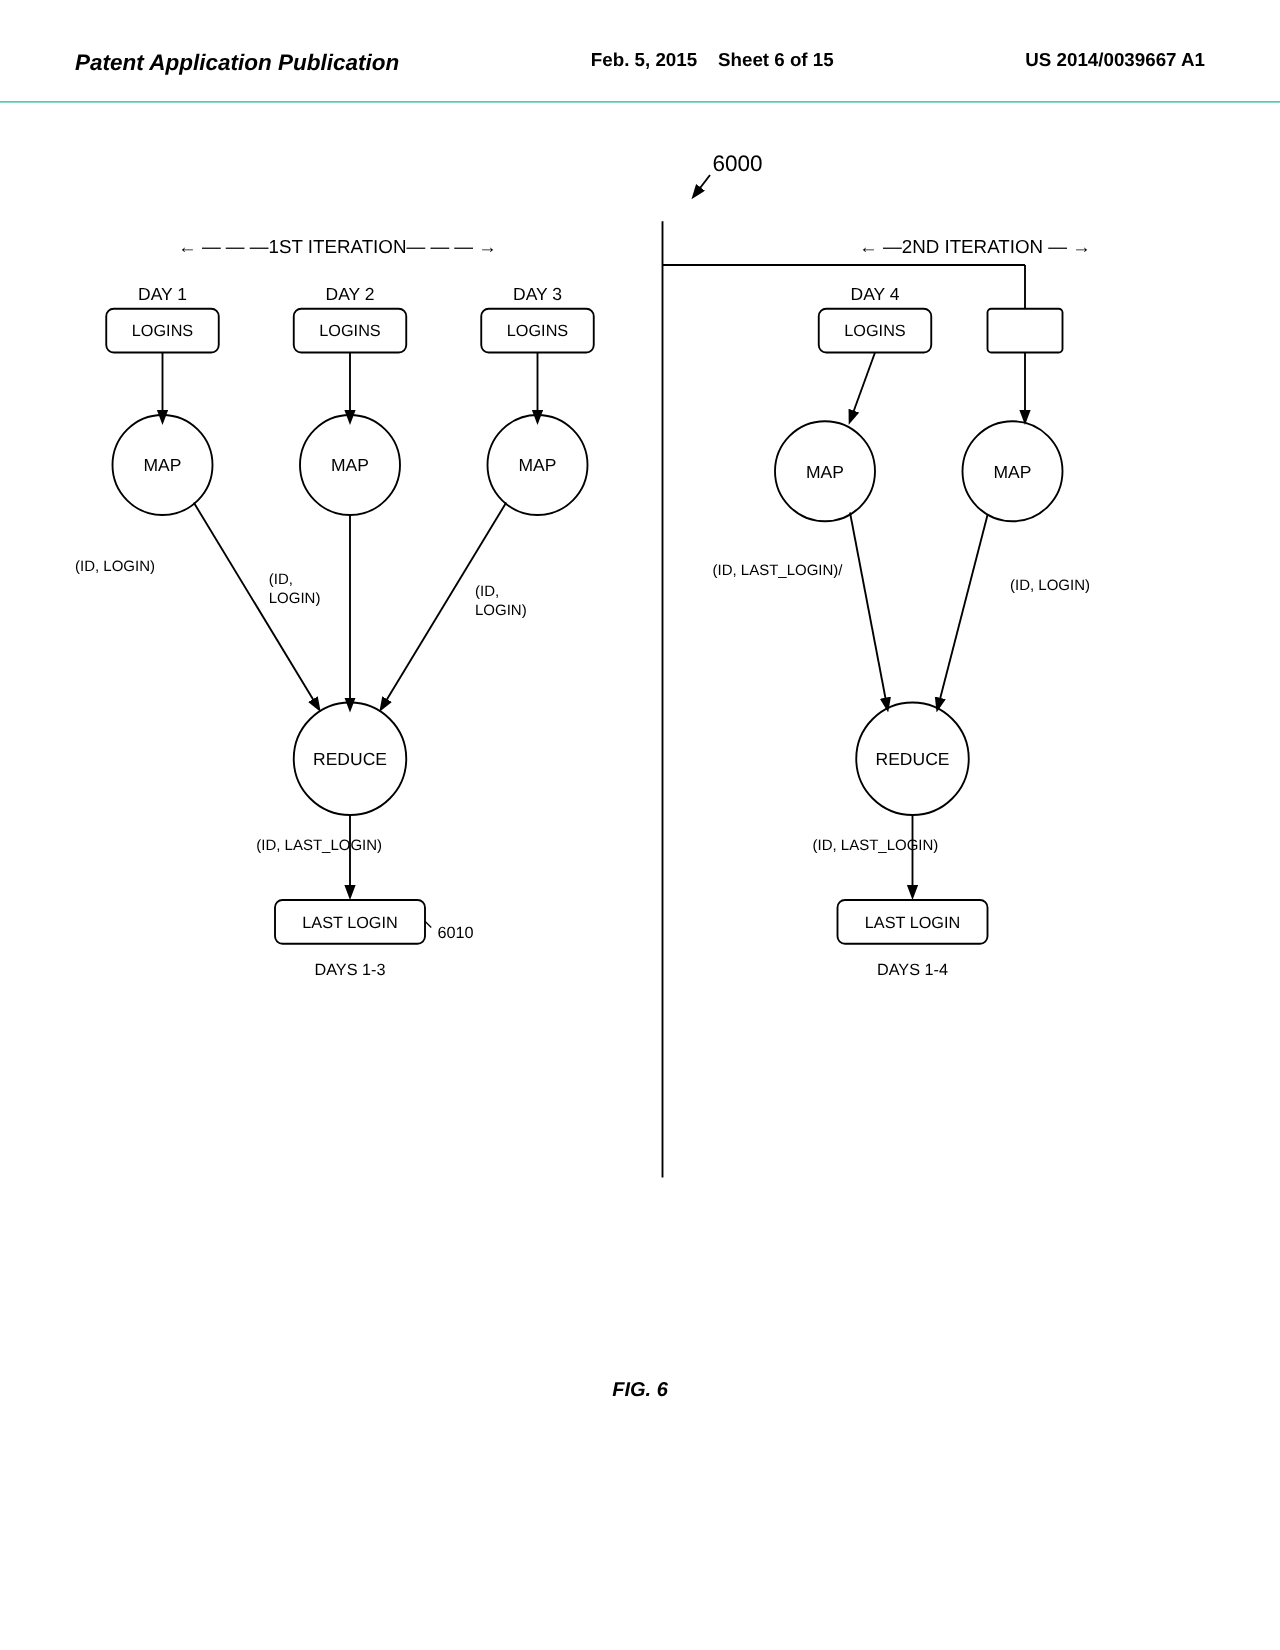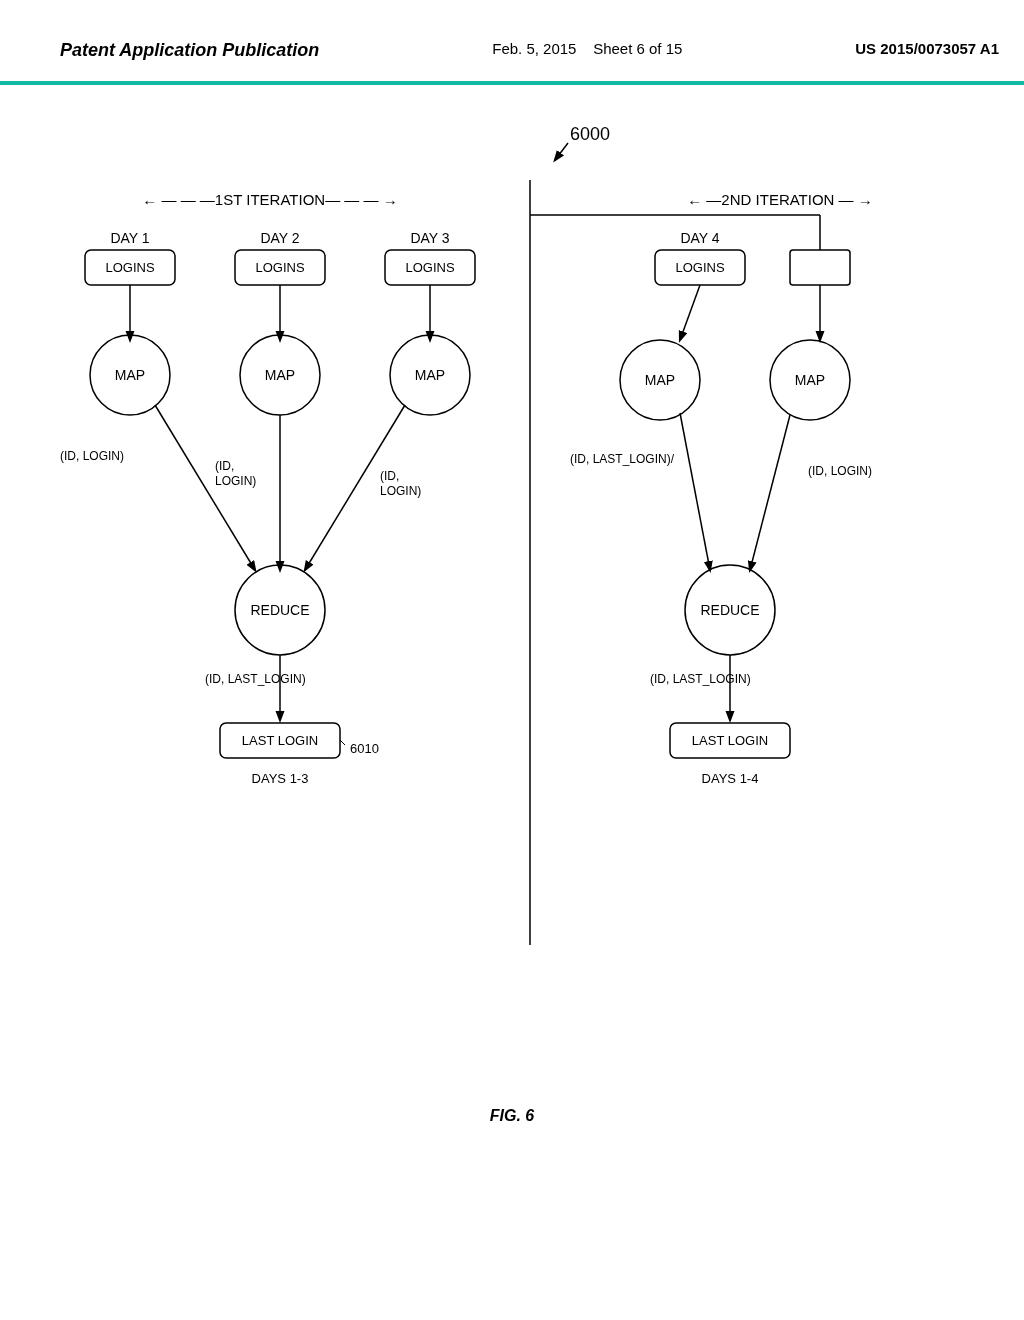--- a/index.html
+++ b/index.html
@@ -10,31 +10,32 @@
       font-family: Arial, sans-serif;
       position: relative;
       overflow: hidden;
     }
 
     
     .header {
       display: flex;
       justify-content: space-between;
       align-items: flex-start;
-      padding: 40px 25px 20px 60px;
-      border-bottom: 4px solid #14b8a6;
+      padding: 40px 60px 20px 60px;
+      border-bottom: 1px solid #14b8a6;
     }
     .header-left {
       font-size: 18px;
       font-weight: bold;
       font-style: italic;
     }
     .header-center {
       font-size: 15px;
       text-align: center;
+      font-weight: bold;
     }
     .header-right {
       font-size: 15px;
       font-weight: bold;
     }
 
     
     .diagram-area {
       position: relative;
       width: 100%;
@@ -63,21 +64,21 @@
   </style>
 </head>
 <body>
 
 <div class="header">
   <div class="header-left">Patent Application Publication</div>
   <div class="header-center">
     <span>Feb. 5, 2015</span>&nbsp;&nbsp;&nbsp;
     <span>Sheet 6 of 15</span>
   </div>
-  <div class="header-right">US 2015/0073057 A1</div>
+  <div class="header-right">US 2014/0039667 A1</div>
 </div>
 
 <div class="diagram-area">
   <svg class="diagram-svg" viewBox="0 0 1024 1100">
 
     <text x="570" y="55" font-size="18" font-family="Arial">6000</text>
 
     <path d="M 568 58 L 555 75" stroke="#000" stroke-width="1.5" fill="none" marker-end="url(#arrowhead)"></path>
 
     <defs>

